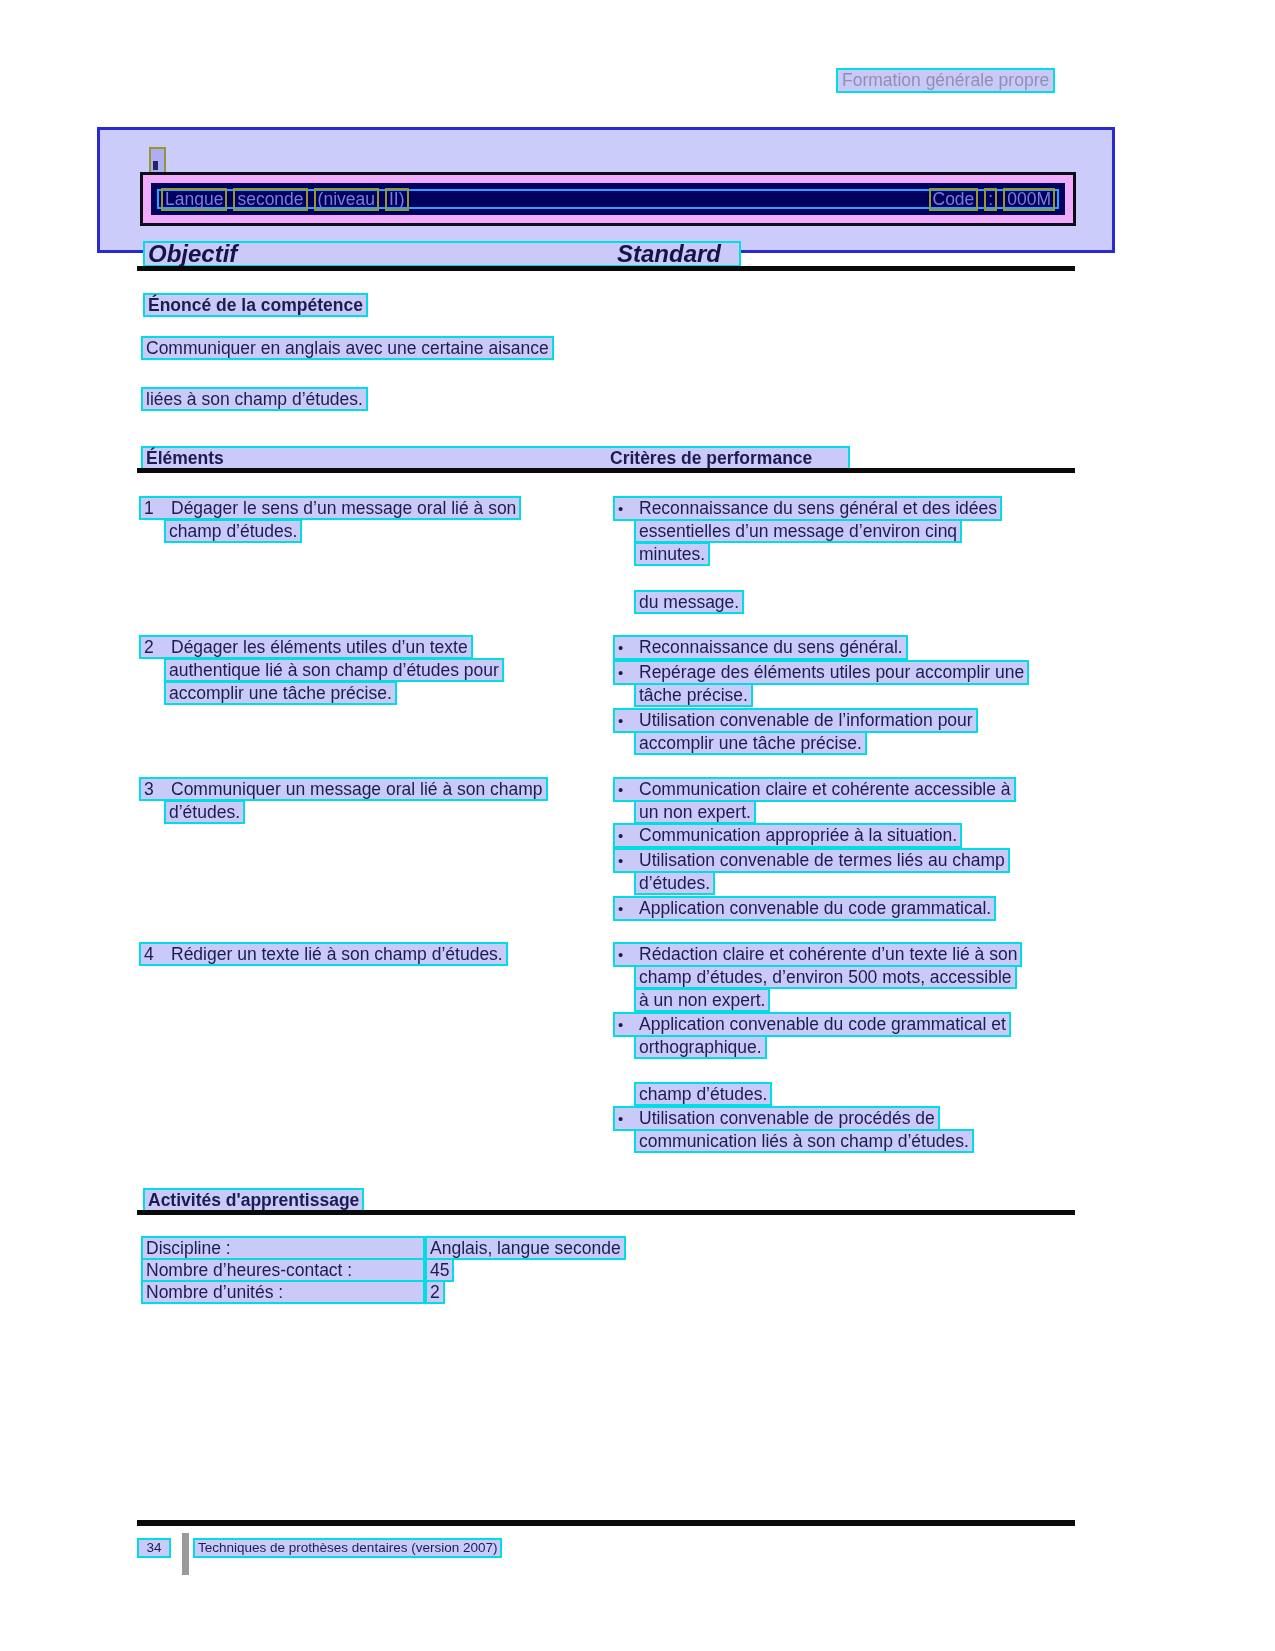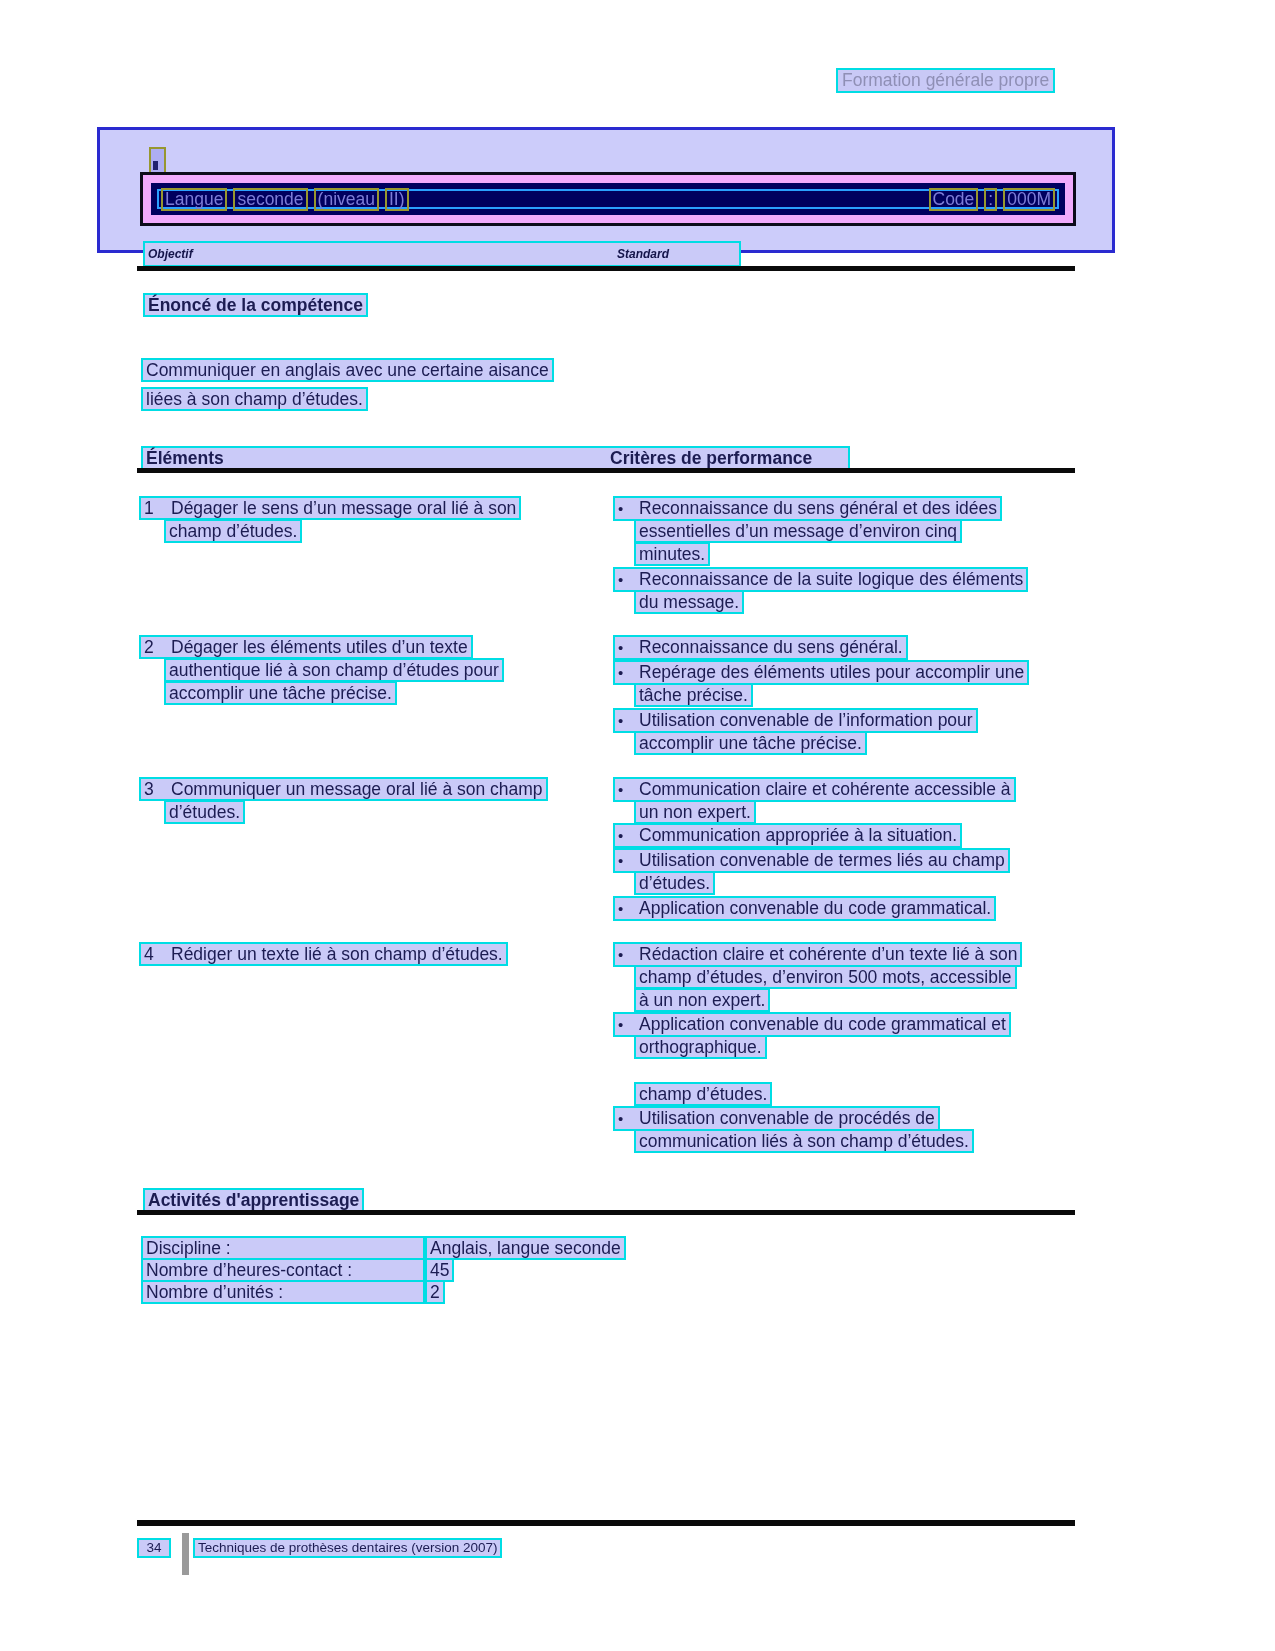--- a/index.html
+++ b/index.html
@@ -21,21 +21,21 @@
       border:2px solid #97972f;background:#aeaef2;}
   .glyphbox .mark{position:absolute;left:2px;bottom:2px;width:5px;height:9px;background:#23236e;}
   .navybar{position:absolute;left:40px;top:42px;width:930px;height:48px;
       background:#00005f;border:3px solid #0c0c1a;}
   .redframe{position:absolute;left:0;top:0;right:0;bottom:0;border:8px solid #f0abfc;}
   .linebox{position:absolute;left:6px;right:6px;top:6px;bottom:6px;border:2px solid #2aa0ff;
       display:flex;align-items:center;justify-content:space-between;padding:0 2px;}
   .wgroup{display:flex;gap:6px;align-items:center;}
   .word{display:inline-block;border:2px solid #97972f;color:#7d7dd8;background:transparent;
       font-size:17.5px;line-height:19px;padding:0 2px;}
-  .objbar{width:588px;font-style:italic;font-weight:bold;font-size:12px;line-height:22px;color:#14144a;}
+  .objbar{width:588px;font-style:italic;font-weight:bold;font-size:24px;line-height:22px;color:#14144a;}
   .elembar{width:699px;font-weight:bold;font-size:17.5px;}
   .abspan{position:absolute;top:0;}
   .label{width:274px;}
   .footbar{position:absolute;left:182px;top:1533px;width:7px;height:42px;background:#9a9a9a;}
   .foot{font-size:13.5px;line-height:16px;}
   .pgnum{display:inline-block;width:24px;text-align:center;}
 </style>
 </head>
 <body>
 
@@ -70,21 +70,21 @@
     <span class="hl bar objbar">
       <span>Objectif</span>
       <span class="abspan" style="left:472px">Standard</span>
     </span>
   </div>
   <div class="rule" style="top:266px"></div>
 
   <div class="line" style="left:143px;top:293px">
     <span class="hl bold">Énoncé de la compétence</span>
   </div>
-  <div class="line" style="left:141px;top:358px">
+  <div class="line" style="left:141px;top:336px">
     <span class="hl">Communiquer en anglais avec une certaine aisance</span>
   </div>
   <div class="line" style="left:141px;top:387px">
     <span class="hl">liées à son champ d’études.</span>
   </div>
 
   <div class="line" style="left:141px;top:446px">
     <span class="hl bar elembar">
       <span>Éléments</span>
       <span class="abspan" style="left:467px">Critères de performance</span>
@@ -100,23 +100,20 @@
   </div>
   <div class="line" style="left:613px;top:496px">
     <span class="hl"><span class="bullet">•</span><span>Reconnaissance du sens général et des idées</span></span>
   </div>
   <div class="line" style="left:634px;top:519px">
     <span class="hl">essentielles d’un message d’environ cinq</span>
   </div>
   <div class="line" style="left:634px;top:542px">
     <span class="hl">minutes.</span>
   </div>
-  <div class="line" style="left:613px;top:567px">
-    <span class="hl"><span class="bullet">•</span><span>Reconnaissance de la suite logique des éléments</span></span>
-  </div>
   <div class="line" style="left:634px;top:590px">
     <span class="hl">du message.</span>
   </div>
 
   <div class="line" style="left:139px;top:635px">
     <span class="hl"><span class="num">2</span><span>Dégager les éléments utiles d’un texte</span></span>
   </div>
   <div class="line" style="left:164px;top:658px">
     <span class="hl">authentique lié à son champ d’études pour</span>
   </div>

